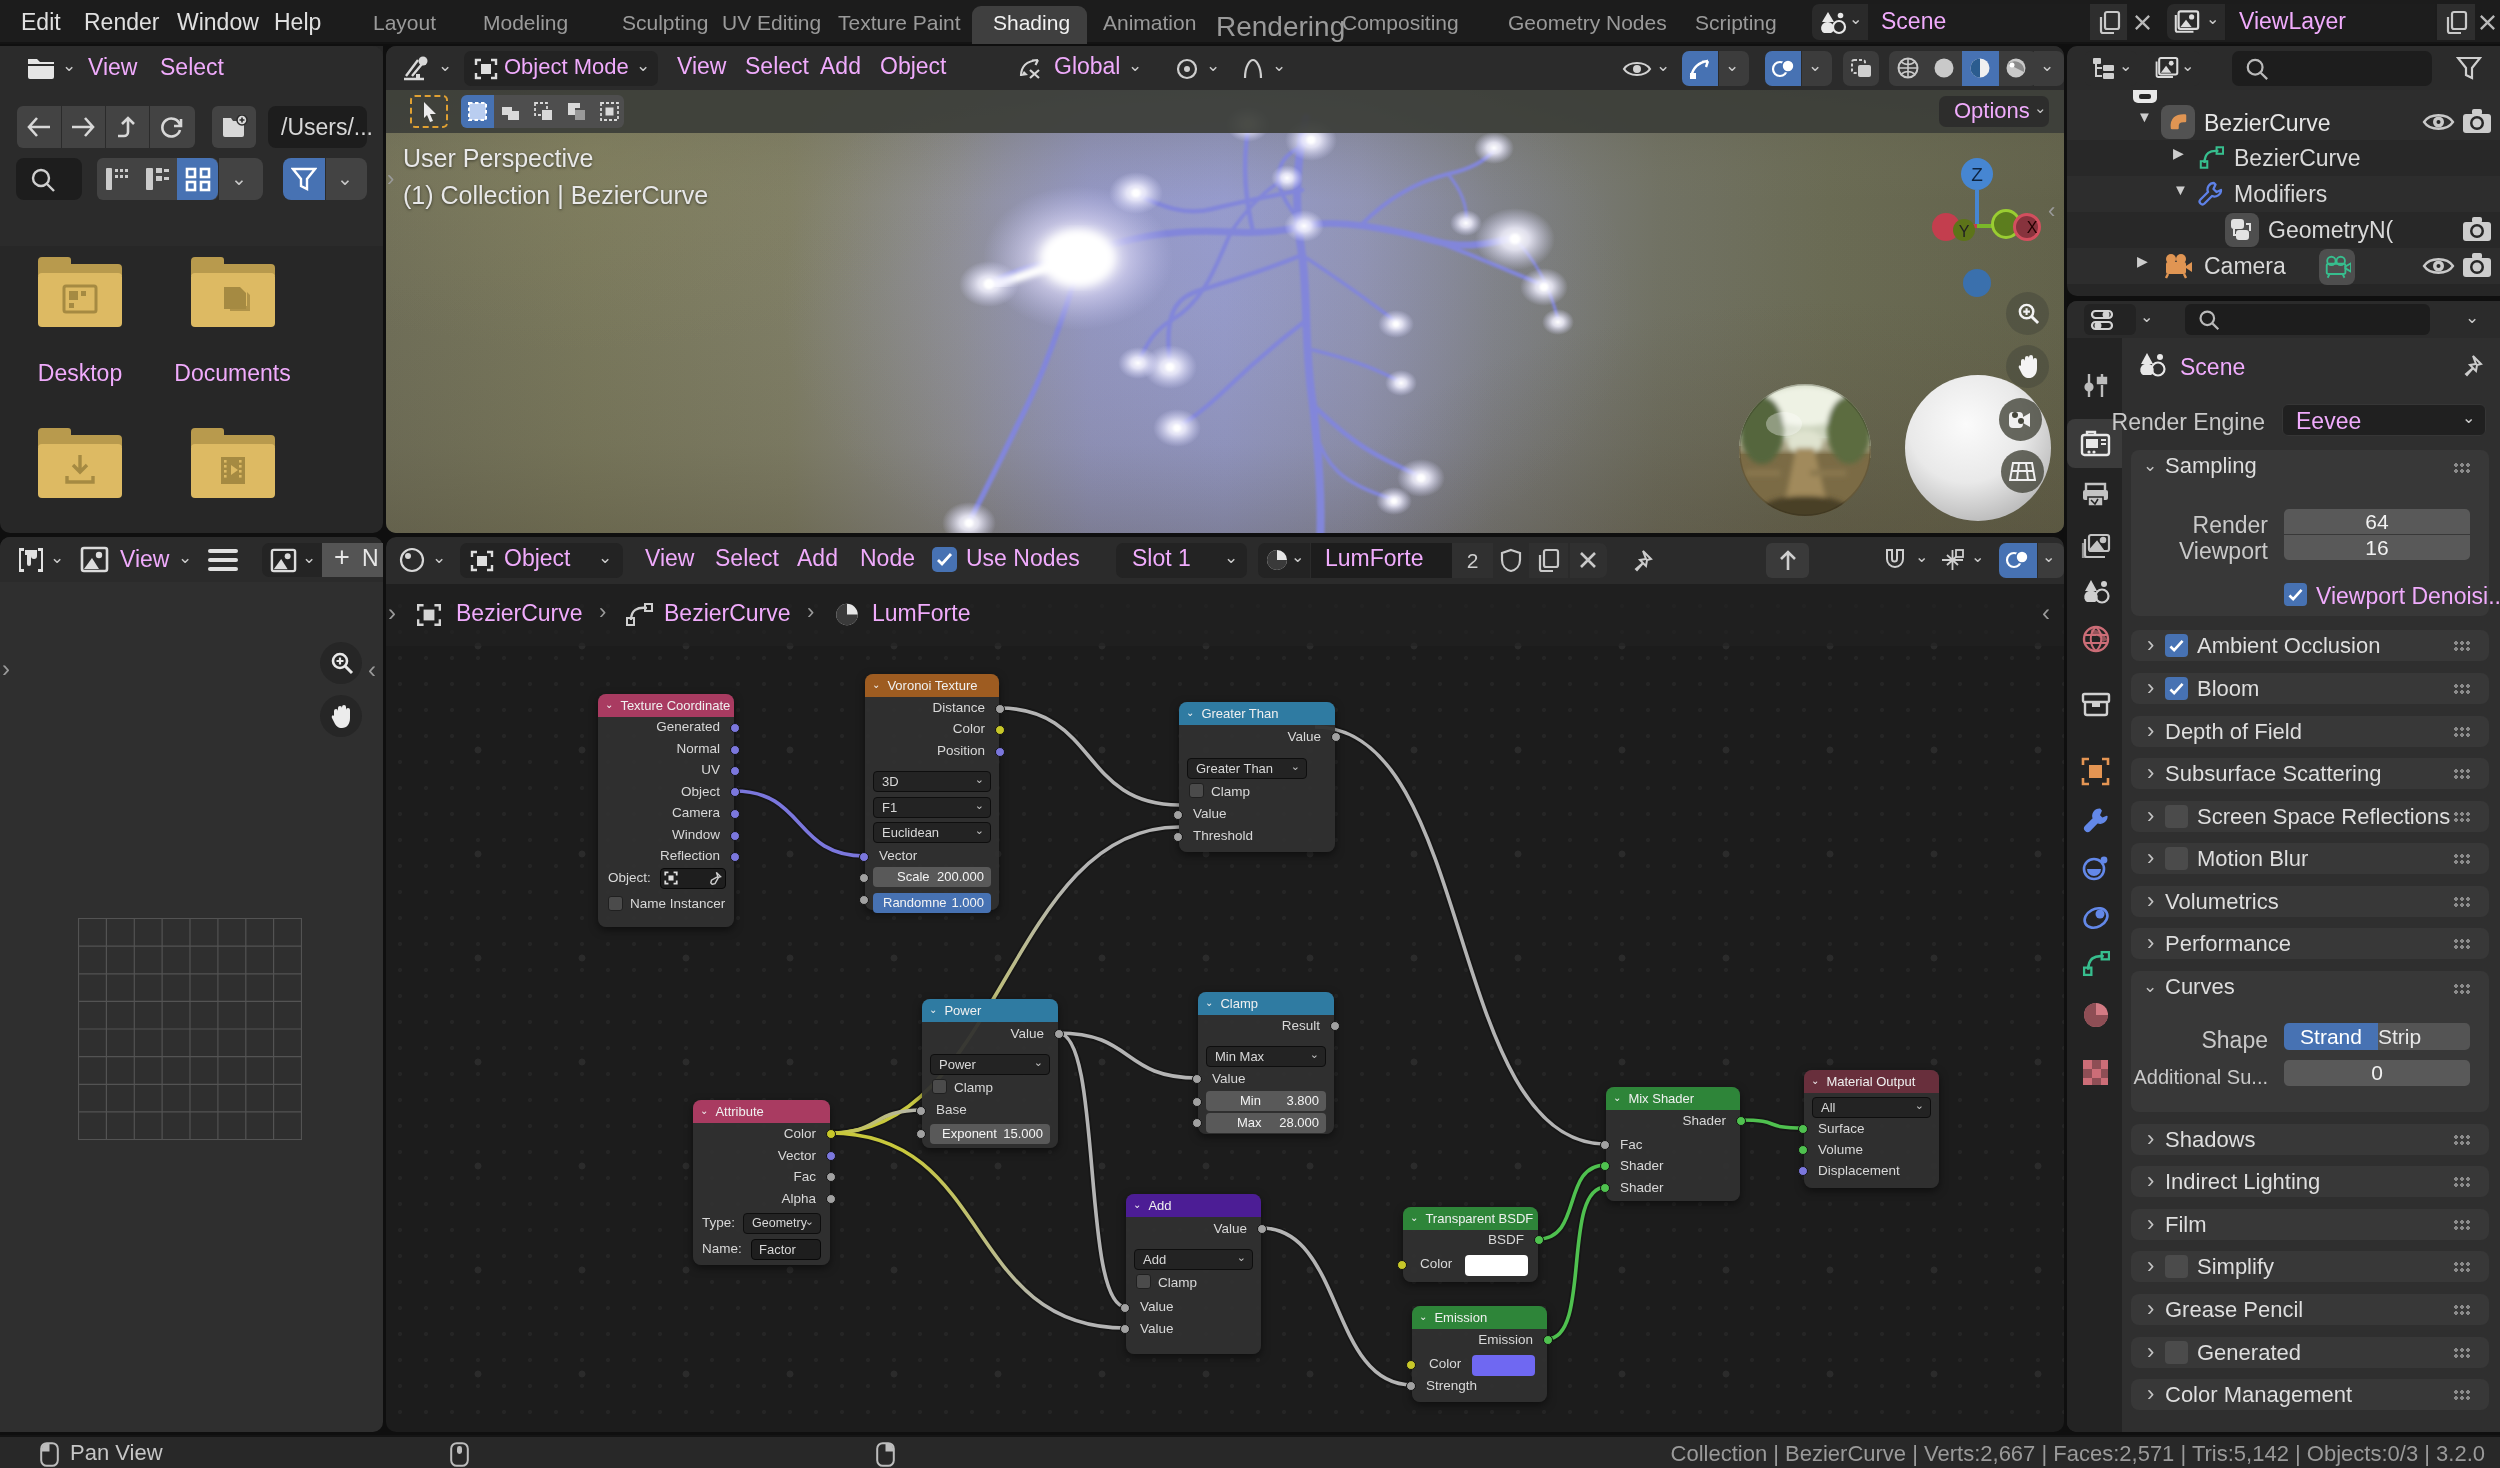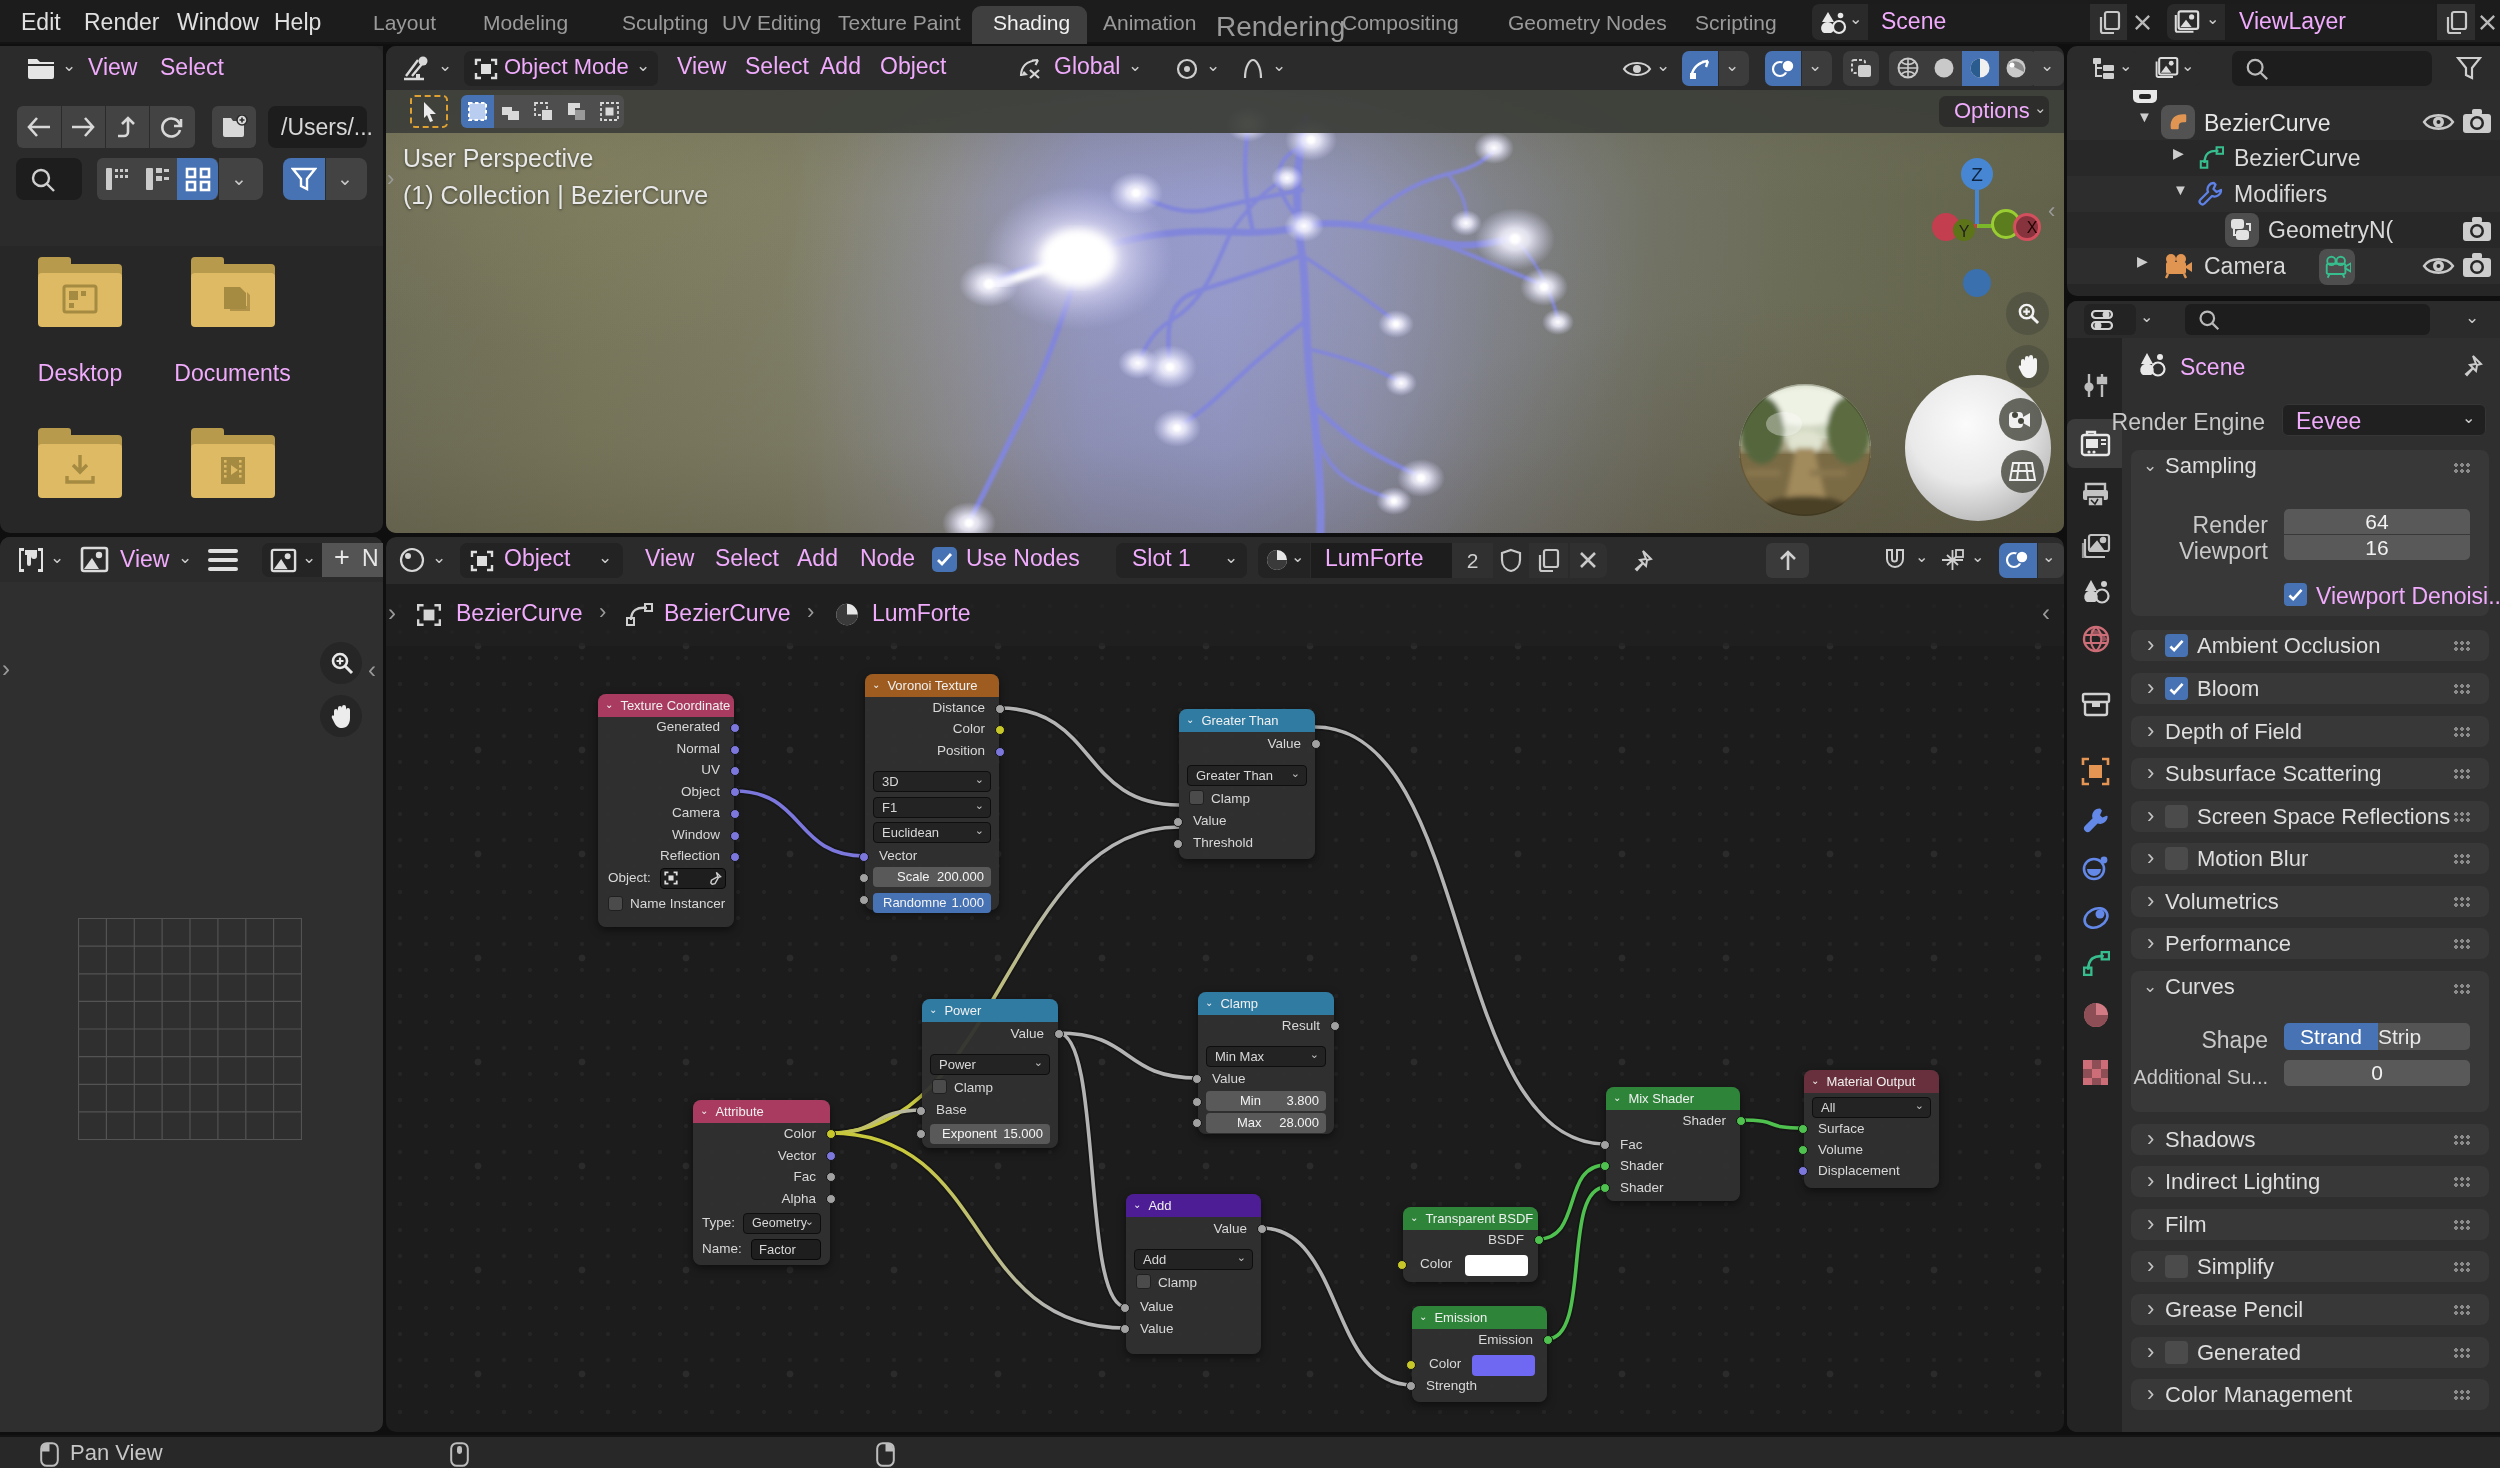--- a/index.html
+++ b/index.html
@@ -783,21 +783,21 @@
     <div class="nsl" style="left:8px;top:193px;width:118px"><span style="padding-left:24px">Scale</span><span style="position:absolute;right:7px">200.000</span></div>
     <div class="nsl" style="left:8px;top:219px;width:118px;background:#4772b3"><span style="padding-left:10px">Randomne</span><span style="position:absolute;right:7px">1.000</span></div>
     <div class="sock" style="background:#a1a1a1;right:-6px;top:30px"></div>
     <div class="sock" style="background:#c7c729;right:-6px;top:51px"></div>
     <div class="sock" style="background:#7b77dd;right:-6px;top:73px"></div>
     <div class="sock" style="background:#7b77dd;left:-6px;top:178px"></div>
     <div class="sock" style="background:#a1a1a1;left:-6px;top:199px"></div>
     <div class="sock" style="background:#a1a1a1;left:-6px;top:221px"></div>
   </div>
 
-  <div class="node" style="left:793px;top:172px;width:136px;height:150px">
+  <div class="node" style="left:793px;top:165px;width:156px;height:150px">
     <div class="nh" style="background:#2f7ba2"><span class="c">⌄</span>Greater Than</div>
     <div class="nrow rout" style="top:24px">Value</div>
     <div class="ndd" style="left:8px;top:56px;width:120px">Greater Than</div>
     <div class="nchk" style="left:10px;top:81px"></div>
     <div class="nrow" style="top:79px;left:32px">Clamp</div>
     <div class="nrow rin" style="top:101px">Value</div>
     <div class="nrow rin" style="top:123px">Threshold</div>
     <div class="sock" style="background:#a1a1a1;right:-6px;top:30px"></div>
     <div class="sock" style="background:#a1a1a1;left:-6px;top:108px"></div>
     <div class="sock" style="background:#a1a1a1;left:-6px;top:130px"></div>
@@ -1253,14 +1253,15 @@
       </svg>
   <div class="abs txt" style="left:70px;top:3px;color:#c6c6c6;font-size:22px">Pan View</div>
   <svg class="abs" style="left:450px;top:5px" width="19" height="25" viewBox="0 0 19 25">
         <rect x="1.2" y="1.2" width="16.6" height="22.6" rx="5.5" stroke="#bdbdbd" stroke-width="2" fill="none"></rect>
         <rect x="7" y="4" width="5" height="8" rx="2.4" fill="#bdbdbd"></rect>
       </svg>
   <svg class="abs" style="left:876px;top:5px" width="19" height="25" viewBox="0 0 19 25">
         <rect x="1.2" y="1.2" width="16.6" height="22.6" rx="5.5" stroke="#bdbdbd" stroke-width="2" fill="none"></rect>
         <path d="M17 6 a5 5 0 0 0 -5 -4.5 h-2.5 v8 H17 z" fill="#bdbdbd"></path>
       </svg>
+  <div class="abs dim" style="right:15px;top:4px;font-size:22px">Collection | BezierCurve | Verts:2,667 | Faces:2,571 | Tris:5,142 | Objects:0/3 | 3.2.0</div>
 </div>
 
 </div>
 </body></html>

